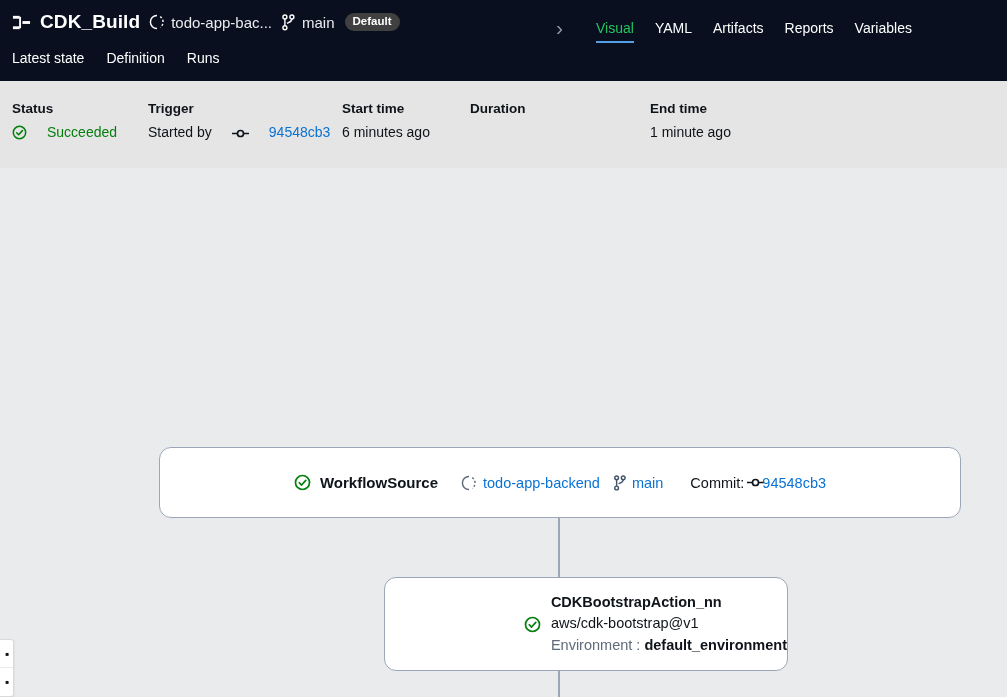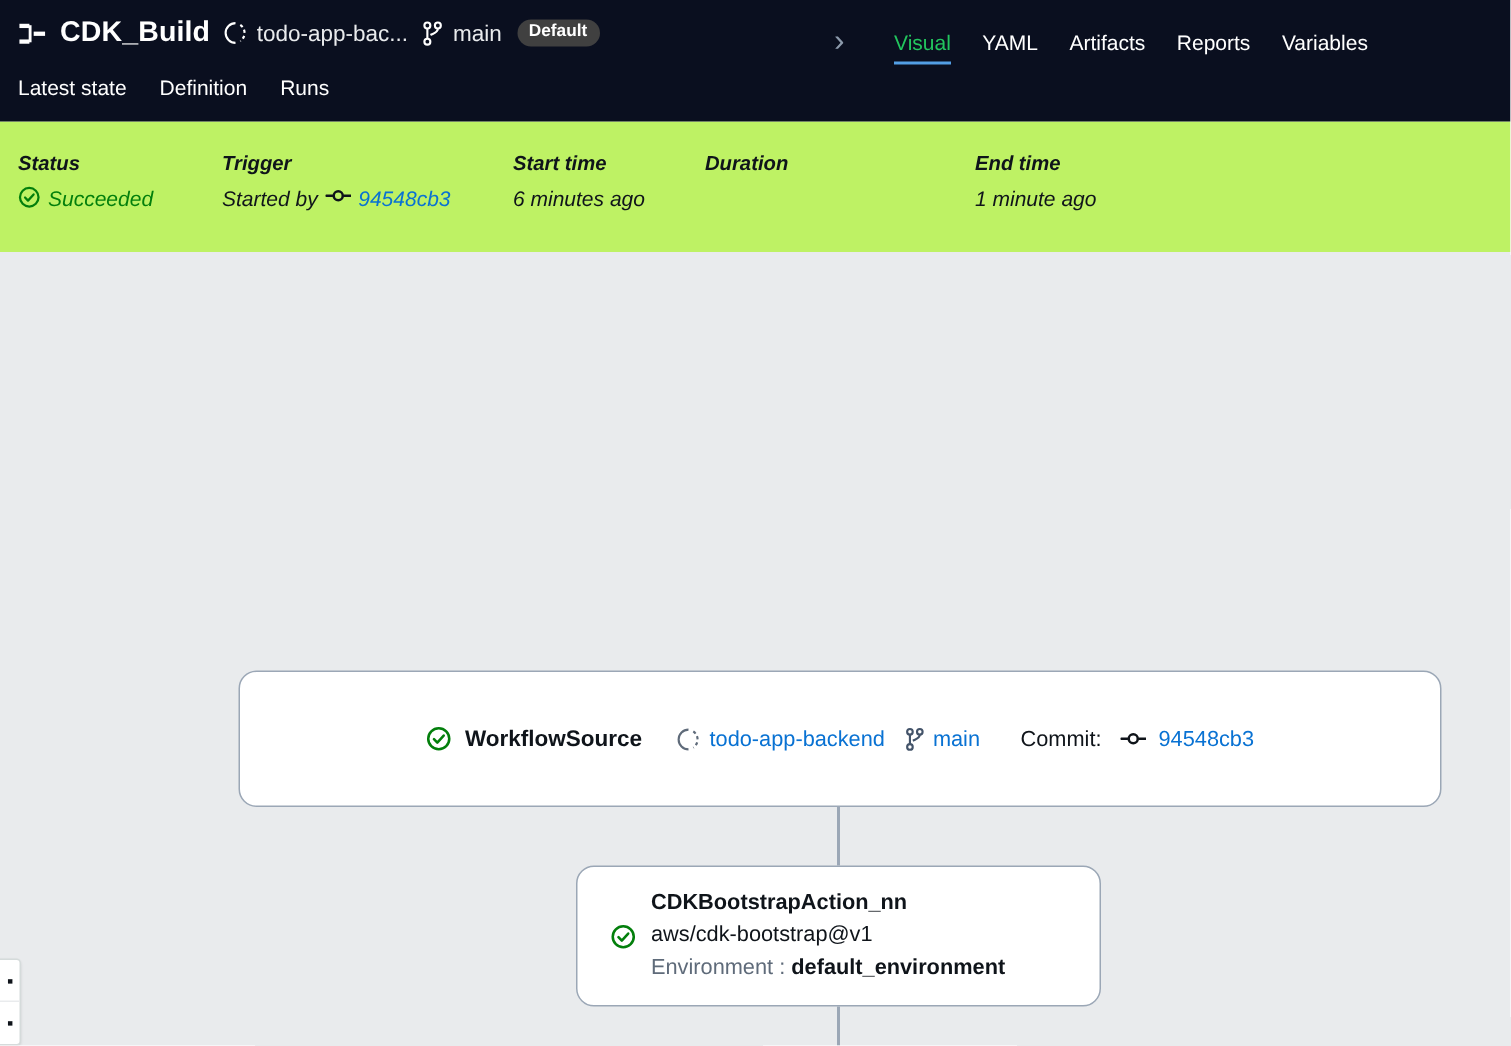--- a/index.html
+++ b/index.html
@@ -70,32 +70,31 @@
     font-size: 14px; color: #ffffff; cursor: pointer;
     padding-bottom: 5px; border-bottom: 2px solid transparent;
   }
   .run-tab.active {
     color: #22c55e; border-bottom-color: #539fe5;
   }
 
   
   .statusbar {
     width: 1007px; height: 87px;
-    background: #bef264;
+    background: #e5e5e5;
     display: flex;
     padding: 20px 16px 0 12px;
-    font-style: italic;
   }
   .stat-col { display: flex; flex-direction: column; }
   .stat-label {
     font-size: 13.5px; font-weight: bold; color: #0f141a;
     margin-bottom: 8px; white-space: nowrap;
   }
   .stat-value {
-    font-size: 14px; color: #0f141a; display: flex; align-items: flex-start; gap: 5px;
+    font-size: 14px; color: #0f141a; display: flex; align-items: flex-end; gap: 20px;
     white-space: nowrap;
   }
   .stat-value.success { color: #037f0c; }
   .stat-value.muted { color: #5f6b7a; }
   .link { color: #0972d3; cursor: pointer; }
 
   
   .canvas {
     position: relative;
     width: 1007px; height: 529px;
@@ -111,33 +110,33 @@
 
   .node {
     position: absolute;
     background: #ffffff;
     border: 1px solid #9ba7b6;
     border-radius: 12px;
   }
 
   
   .node-source {
-    left: 159px; top: 279px; width: 802px; height: 91px;
+    left: 159px; top: 279px; width: 802px; height: 71px;
     display: flex; align-items: center; justify-content: center;
   }
   .source-inner { display: flex; align-items: center; gap: 9px; font-size: 14.5px; }
   .source-name { font-weight: bold; color: #0f141a; font-size: 15px; }
   .src-repo { display: flex; gap: 6px; color: #0972d3; cursor: pointer; }
   .src-branch { display: flex; align-items: center; gap: 5px; color: #0972d3; cursor: pointer; margin-left: 4px;}
-  .src-commit { display: flex; align-items: center; gap: 10px; color: #0f141a; margin-left: 18px; }
+  .src-commit { display: flex; align-items: center; gap: 0; color: #0f141a; margin-left: 18px; }
 
   
   .node-action {
-    width: 350px; height: 94px;
-    display: flex; align-items: center;
+    width: 404px; height: 94px;
+    display: flex; align-items: center; justify-content: flex-end;
   }
   .node-action .chk { margin-left: 22px; flex: 0 0 auto; }
   .node-body { margin-left: 10px; display: flex; flex-direction: column; gap: 2px; }
   .node-title { font-size: 14.5px; font-weight: bold; color: #0f141a; line-height: 1.35; }
   .node-sub { font-size: 14.5px; color: #0f141a; line-height: 1.35; }
   .node-env { font-size: 14.5px; color: #5f6b7a; line-height: 1.35; }
   .node-env b { color: #0f141a; }
 
   #node-bootstrap { left: 384px; top: 409px; }
 

